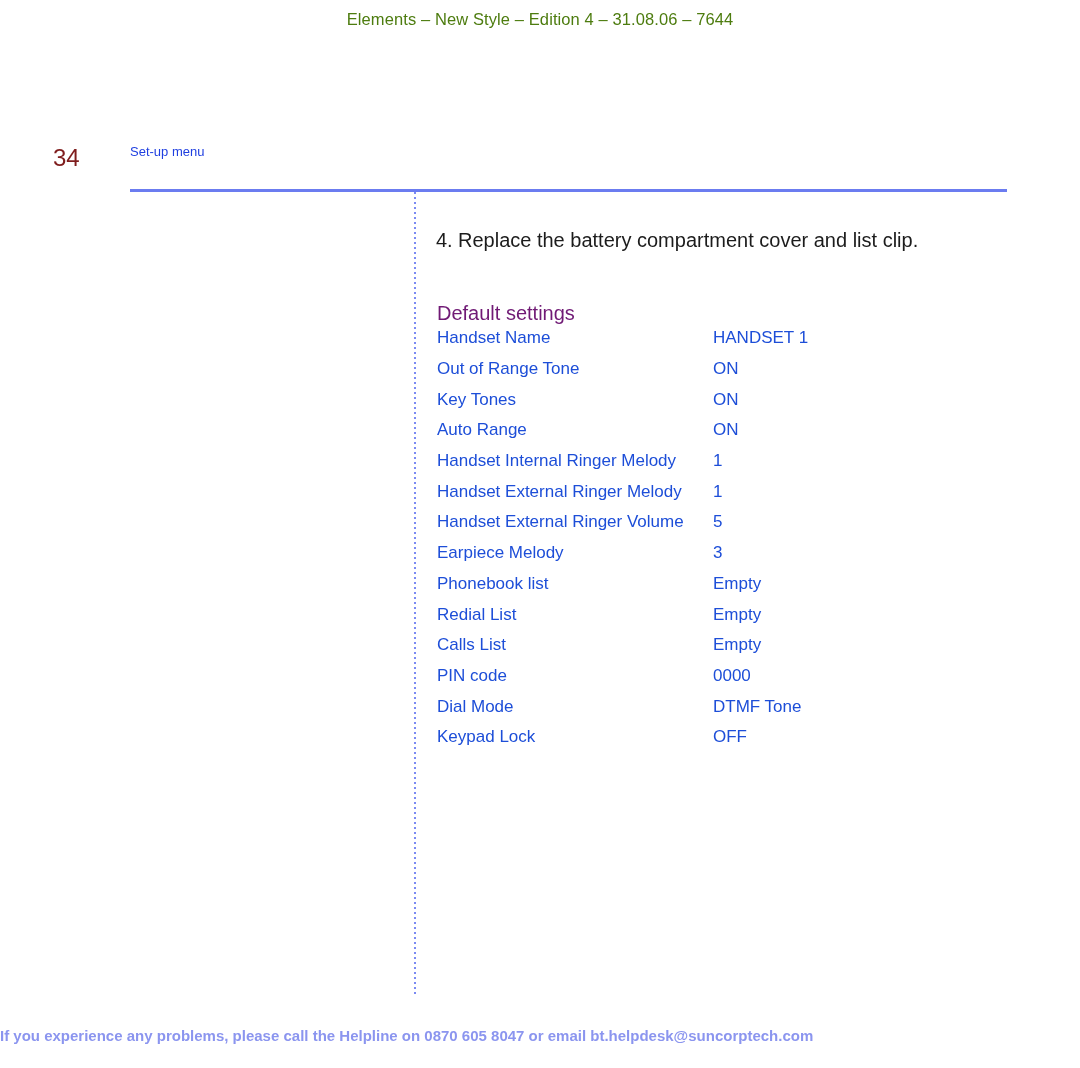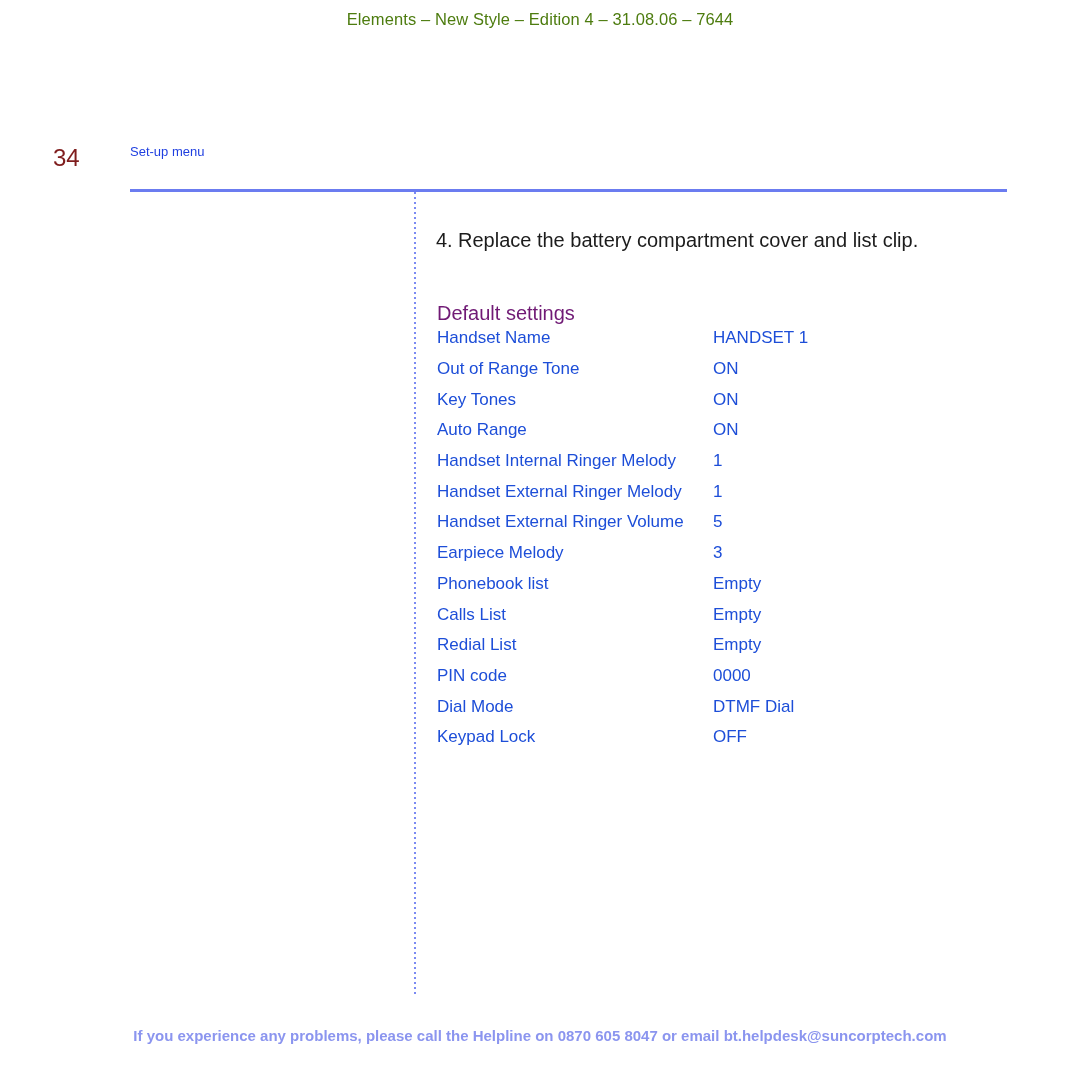--- a/index.html
+++ b/index.html
@@ -124,21 +124,21 @@
   #settings-table td.setting-value {
     width: 244px;
   }
 
   
   #footer-helpline {
     position: absolute;
     top: 1027px;
     left: 0;
     width: 1080px;
-    text-align: center;
+    text-align: left;
     font-size: 15px;
     font-weight: bold;
     color: #8b95ef;
     white-space: nowrap;
   }
 </style>
 </head>
 <body>
 
 <div id="doc-header">Elements – New Style – Edition 4 – 31.08.06 – 7644</div>
@@ -191,34 +191,34 @@
         </tr>
         <tr>
           <td class="setting-name">Earpiece Melody</td>
           <td class="setting-value">3</td>
         </tr>
         <tr>
           <td class="setting-name">Phonebook list</td>
           <td class="setting-value">Empty</td>
         </tr>
         <tr>
+          <td class="setting-name">Redial List</td>
+          <td class="setting-value">Empty</td>
+        </tr>
+        <tr>
           <td class="setting-name">Calls List</td>
           <td class="setting-value">Empty</td>
         </tr>
         <tr>
-          <td class="setting-name">Redial List</td>
-          <td class="setting-value">Empty</td>
-        </tr>
-        <tr>
           <td class="setting-name">PIN code</td>
           <td class="setting-value">0000</td>
         </tr>
         <tr>
           <td class="setting-name">Dial Mode</td>
-          <td class="setting-value">DTMF Dial</td>
+          <td class="setting-value">DTMF Tone</td>
         </tr>
         <tr>
           <td class="setting-name">Keypad Lock</td>
           <td class="setting-value">OFF</td>
         </tr>
       </tbody>
   </table>
 
 </div>
 

